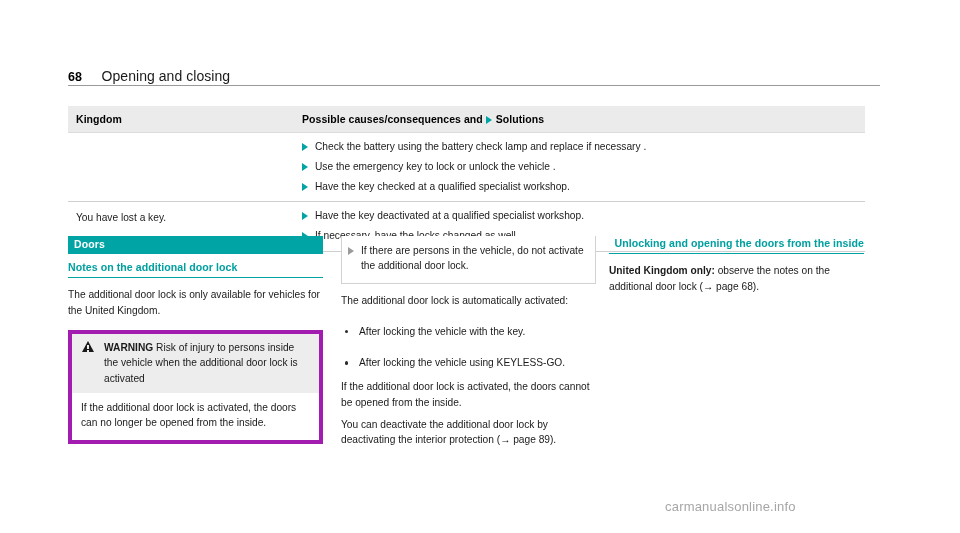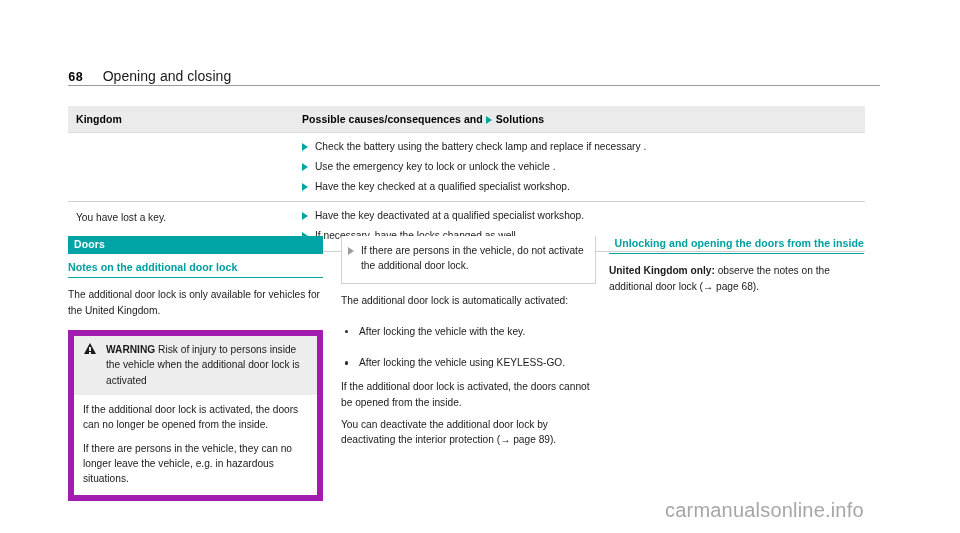--- a/index.html
+++ b/index.html
@@ -23,21 +23,20 @@
     left: 68px;
     top: 67px;
     width: 812px;
     height: 22px;
   }
   .runhead-num {
     font-size: 12.5px;
     font-weight: bold;
     color: #000;
     letter-spacing: 0.1px;
-    font-family: Liberation Mono, monospace;
   }
   .runhead-title {
     font-size: 14px;
     color: #1a1a1a;
     margin-left: 15px;
     letter-spacing: 0.05px;
   }
   .runhead-rule {
     position: absolute;
     left: 0;
@@ -162,21 +161,21 @@
     font-size: 10.2px;
     line-height: 1.5;
     margin: 9px 0 0 0;
     color: #1a1a1a;
   }
   p.body.tight { margin-top: 7px; }
   p.body b { font-weight: bold; }
 
   
   .warnbox {
-    border: 6px solid #a21caf;
+    border: 4px solid #a21caf;
     margin-top: 12px;
     background: #ffffff;
   }
   .warnbox-head {
     background: #ededed;
     display: flex;
     align-items: flex-start;
     padding: 6px 8px 7px 8px;
   }
   .warn-ico {
@@ -269,21 +268,21 @@
     background: #2b2b2b;
   }
 
   .arrow-ref { white-space: nowrap; }
 
   
   .watermark {
     position: absolute;
     left: 665px;
     top: 499px;
-    font-size: 20px;
+    font-size: 13px;
     color: #a6a6a6;
     letter-spacing: 0.2px;
     font-family: "Liberation Sans", sans-serif;
   }
 </style>
 </head>
 <body>
 
 <div class="runhead">
   <span class="runhead-num">68</span>
@@ -347,21 +346,20 @@
       <div class="warnbox-head">
         <span class="warn-ico">
           <span class="tri-sh"></span>
             <span class="bang"></span>
             <span class="dot"></span>
         </span>
         <span class="warn-head-txt"><b>WARNING</b> <span>Risk of injury to persons inside the vehicle when the additional door lock is activated</span></span>
       </div>
       <div class="warnbox-body">
         <p>If the additional door lock is activated, the doors can no longer be opened from the inside.</p>
-        <p>If there are persons in the vehicle, they can no longer leave the vehicle, e.g. in hazardous situations.</p>
       </div>
     </div>
   </div>
 
   <div class="col col-2">
     <div class="warnbox-cont">
       <div class="wlist-item">
         <span class="tri tri-grey"></span>
         <span class="sol-text">If there are persons in the vehicle, do not activate the additional door lock.</span>
       </div>

